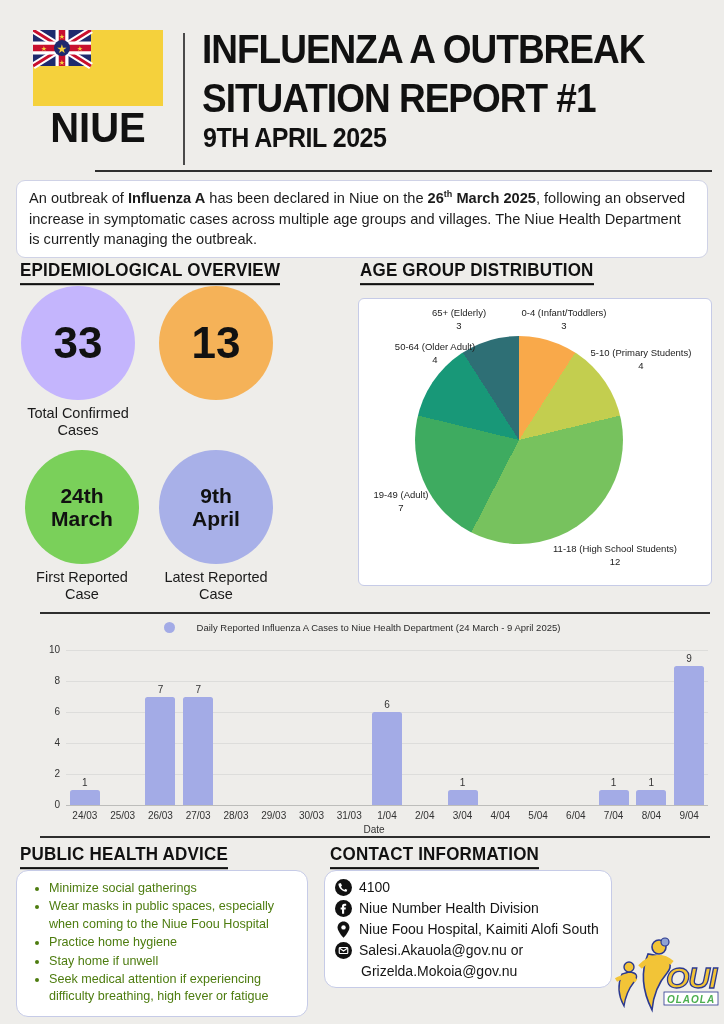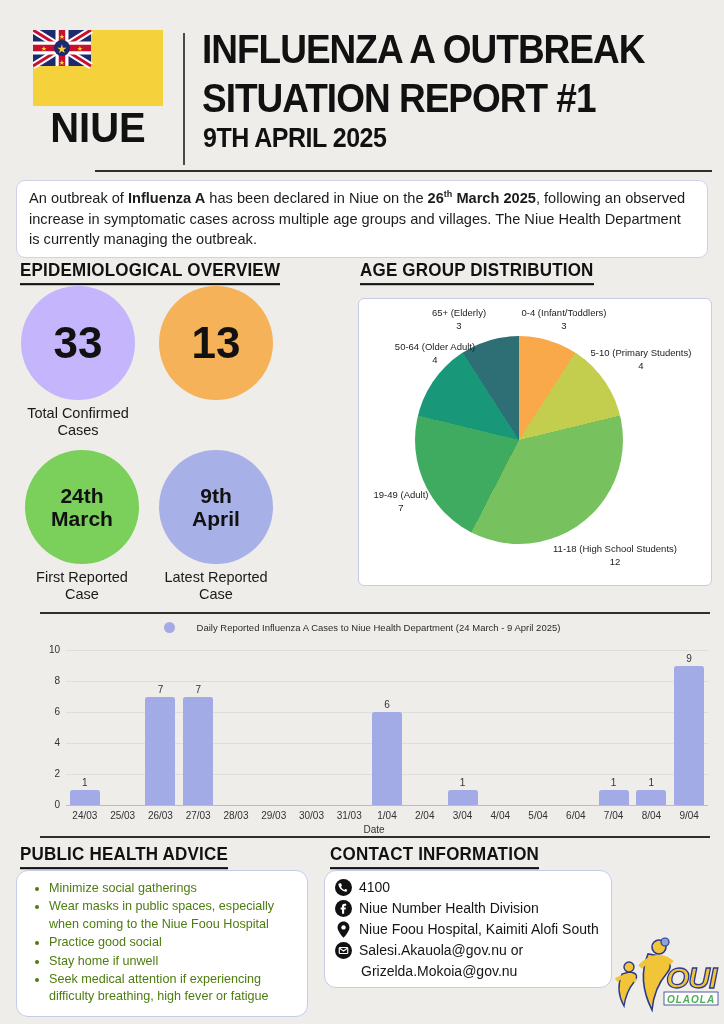--- a/index.html
+++ b/index.html
@@ -260,21 +260,21 @@
   <div class="xlabel">Date</div>
 </div>
 
 <div class="hrule rule-bottom"></div>
 
 <div class="sec-h h-advice">PUBLIC HEALTH ADVICE</div>
 <div class="advice-box">
   <ul>
     <li>Minimize social gatherings</li>
     <li>Wear masks in public spaces, especially when coming to the Niue Foou Hospital</li>
-    <li>Practice good social</li>
+    <li>Practice home hygiene</li>
     <li>Stay home if unwell</li>
     <li>Seek medical attention if experiencing difficulty breathing, high fever or fatigue</li>
   </ul>
 </div>
 
 <div class="sec-h h-contact">CONTACT INFORMATION</div>
 <div class="contact-box">
   <div class="c-row">
     <svg class="c-icon" viewBox="0 0 16 16">
         <circle cx="8" cy="8" r="8" fill="#111"></circle>

